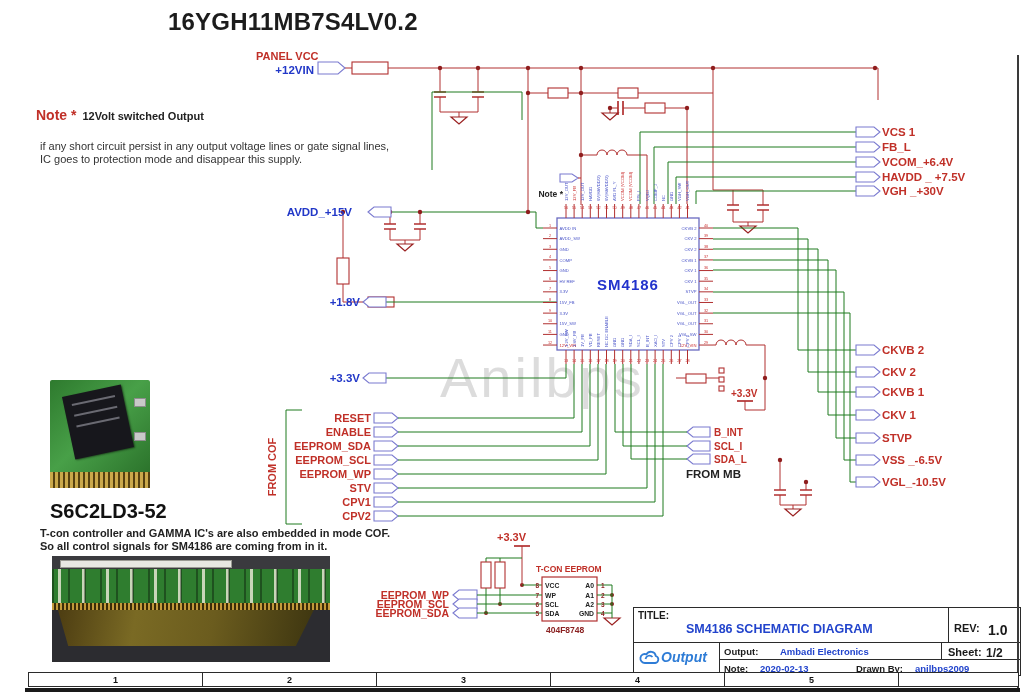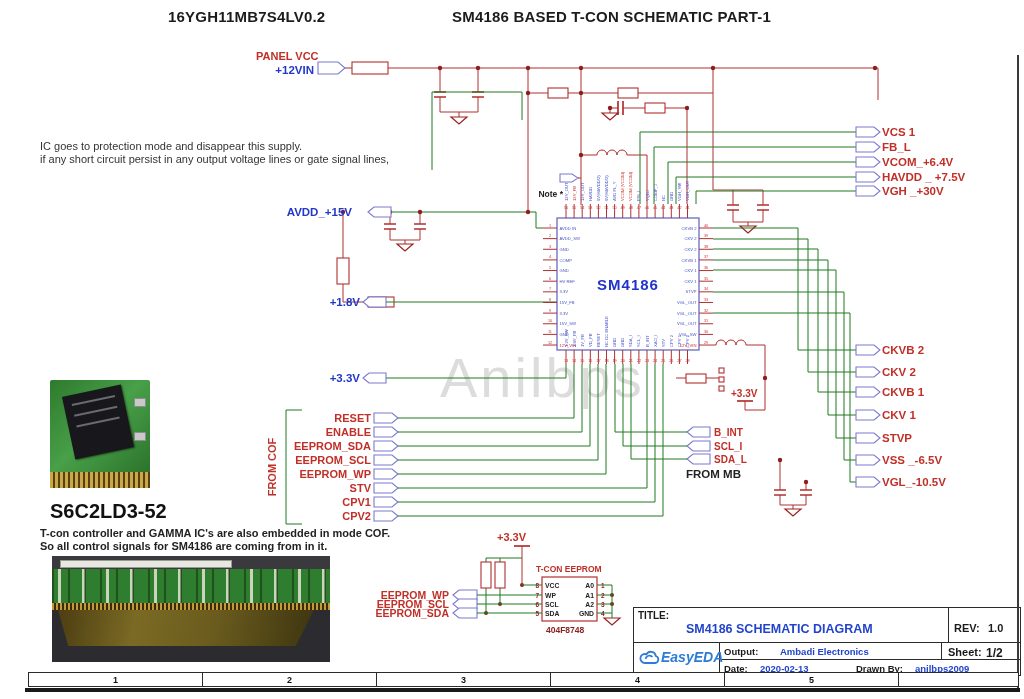--- a/index.html
+++ b/index.html
@@ -1,19 +1,19 @@
 <!DOCTYPE html>
 <html><head>
 <meta charset="utf-8">
 <style>
   html,body{margin:0;padding:0;background:#fff;}
   .page{position:relative;width:1024px;height:699px;background:#fff;overflow:hidden;
         font-family:"Liberation Sans",sans-serif;}
   .abs{position:absolute;}
-  .hdr{font-weight:bold;color:#1c1c1c;font-size:15px;letter-spacing:0.2px;}
+  .hdr{font-weight:bold;color:#1c1c1c;font-size:24px;letter-spacing:0.2px;}
   .note-label{color:#c03028;font-weight:bold;font-size:14px;}
   .note-sub{color:#222;font-weight:bold;font-size:11px;margin-left:6px;}
   .note-body{color:#333;font-size:11px;line-height:13px;}
   .cap-label{font-weight:bold;font-size:20px;color:#111;}
   .cap-text{font-size:11px;color:#222;font-weight:bold;line-height:13px;}
   .watermark{font-size:56px;color:#c6c6c6;opacity:.6;letter-spacing:3px;}
   svg text{font-family:"Liberation Sans",sans-serif;}
   .tred{fill:#c03028;font-weight:bold;}
   .tblue{fill:#2238c8;font-weight:bold;}
   .tblk{fill:#222;font-weight:bold;}
@@ -59,25 +59,27 @@
   .cof-flex{position:absolute;left:6px;top:54px;width:92%;height:36px;
             background:linear-gradient(100deg,#4d3d12,#7a6a24 30%,#6b5c1e 60%,#3d3510);
             clip-path:polygon(0 0,100% 0,93% 100%,4% 100%);}
 </style>
 </head>
 <body>
 
 <div class="page">
 
   <div class="abs hdr" style="left:168px;top:8px;">16YGH11MB7S4LV0.2</div>
-  <div class="abs hdr" style="left:452px;top:8px;">SM4186 BASED T-CON SCHEMATIC PART-1</div>
-
+
+  <div class="abs" style="left:36px;top:106px;">
+    <span class="note-label">Note *</span><span class="note-sub">12Volt switched Output</span>
+  </div>
   <div class="abs note-body" style="left:40px;top:140px;width:420px;">
+    <div>if any short circuit persist in any output voltage lines or gate signal lines,</div>
     <div>IC goes to protection mode and disappear this supply.</div>
-    <div>if any short circuit persist in any output voltage lines or gate signal lines,</div>
   </div>
 
   <div class="abs watermark" style="left:440px;top:345px;">Anilbps</div>
 
   <svg class="abs" style="left:0;top:0;" width="1024" height="699" viewBox="0 0 1024 699">
 
     <g>
       <path class="rw" d="M345,68 H878"></path>
         <path class="rw" d="M878,68 V100"></path>
       <rect class="comp" x="352" y="62" width="36" height="12"></rect>
@@ -496,31 +498,31 @@
 
   <div class="abs tb" style="left:633px;top:607px;width:386px;height:67px;">
     <div class="line" style="left:0;top:34px;width:100%;height:1.2px;"></div>
     <div class="line" style="left:314px;top:0;width:1.2px;height:34px;"></div>
     <div class="line" style="left:85px;top:34px;width:1.2px;height:33px;"></div>
     <div class="line" style="left:307px;top:34px;width:1.2px;height:17px;"></div>
     <div class="line" style="left:85px;top:51px;width:301px;height:1.2px;"></div>
     <span class="lab" style="left:4px;top:2px;font-size:10px;">TITLE:</span>
     <span class="val" style="left:52px;top:14px;font-size:12.5px;">SM4186 SCHEMATIC DIAGRAM</span>
     <span class="lab" style="left:320px;top:14px;font-size:11px;">REV:</span>
-    <span class="lab" style="left:354px;top:14px;font-size:11px;text-align:right;">1.0</span>
+    <span class="lab" style="left:354px;top:14px;font-size:14px;text-align:right;">1.0</span>
     <span style="left:5px;top:40px;">
       <svg width="22" height="16" viewBox="0 0 22 16" style="vertical-align:middle;">
         <path d="M6,13 a4.5,4.5 0 1 1 1.5,-8.7 a5,5 0 0 1 9.3,1.7 a3.6,3.6 0 0 1 -0.6,7 z M6.5,9 a4,4 0 0 1 7,-2" fill="none" stroke="#2e7cd6" stroke-width="1.8"></path>
-      </svg><span class="logo-text" style="position:static;">EasyEDA</span>
+      </svg><span class="logo-text" style="position:static;">Output</span>
     </span>
     <span class="lab" style="left:90px;top:38px;font-size:9.5px;">Output:</span>
     <span class="val" style="left:146px;top:38px;font-size:9.5px;">Ambadi Electronics</span>
     <span class="lab" style="left:314px;top:38px;font-size:11px;">Sheet:</span>
     <span class="lab" style="left:352px;top:38px;font-size:12px;">1/2</span>
-    <span class="lab" style="left:90px;top:55px;font-size:9.5px;">Date:</span>
+    <span class="lab" style="left:90px;top:55px;font-size:9.5px;">Note:</span>
     <span class="val" style="left:126px;top:55px;font-size:9.5px;">2020-02-13</span>
     <span class="lab" style="left:222px;top:55px;font-size:9.5px;">Drawn By:</span>
     <span class="val" style="left:281px;top:55px;font-size:9.5px;">anilbps2009</span>
   </div>
 
   <div class="abs" style="left:1017px;top:55px;width:1.5px;height:633px;background:#3a3a3a;"></div>
   <div class="abs zones" style="left:28px;top:672px;width:989px;">
     <div style="width:173px;">1</div>
     <div style="width:173px;">2</div>
     <div style="width:173px;">3</div>

